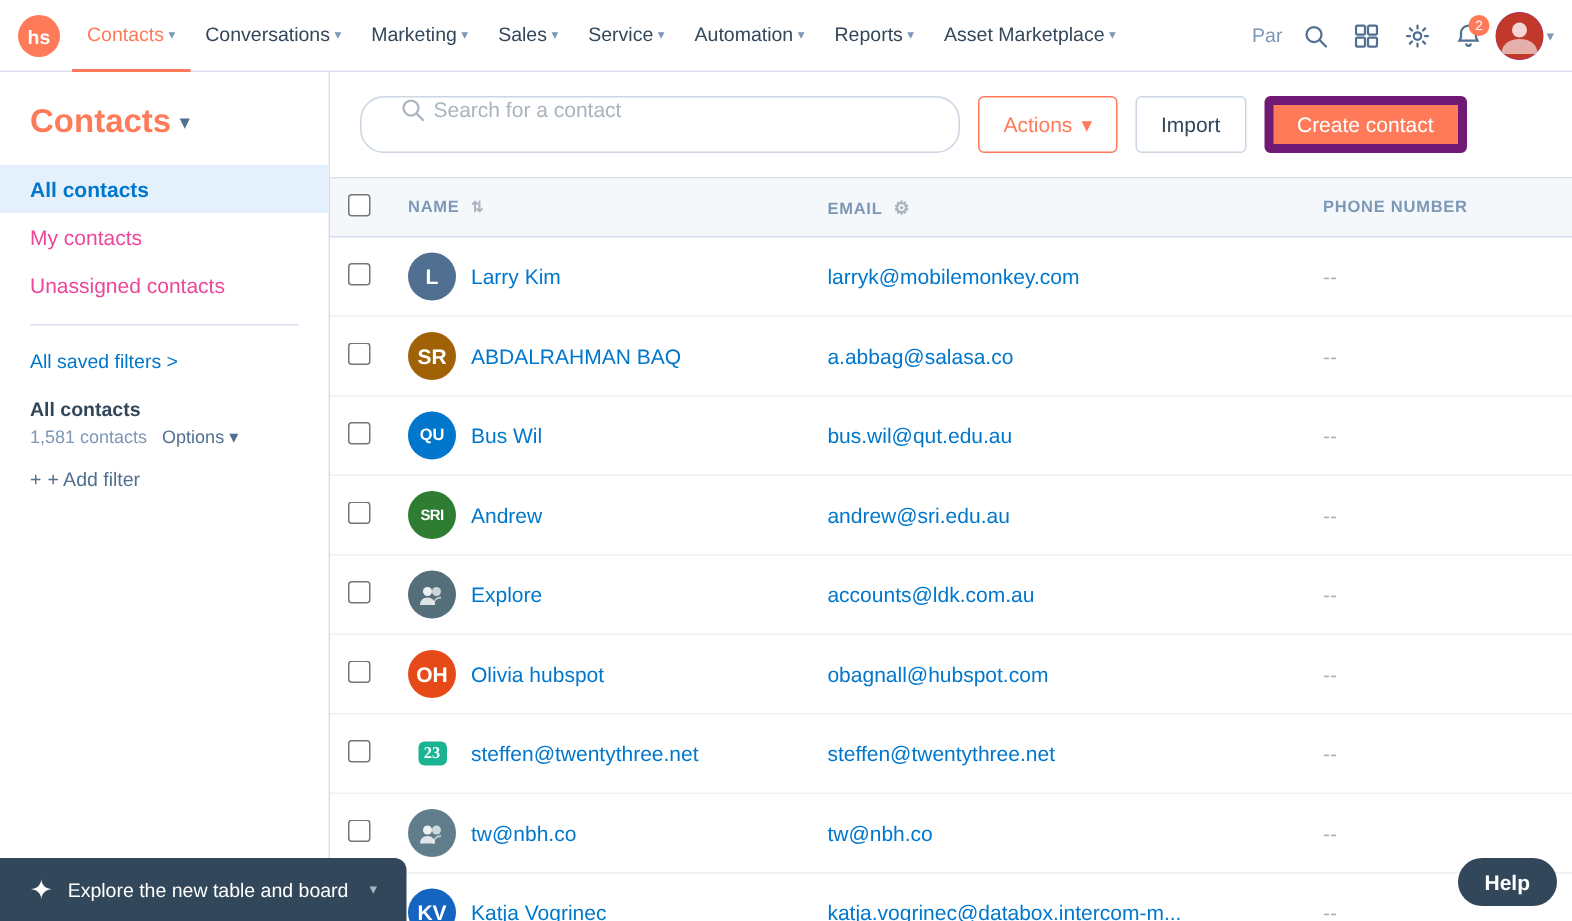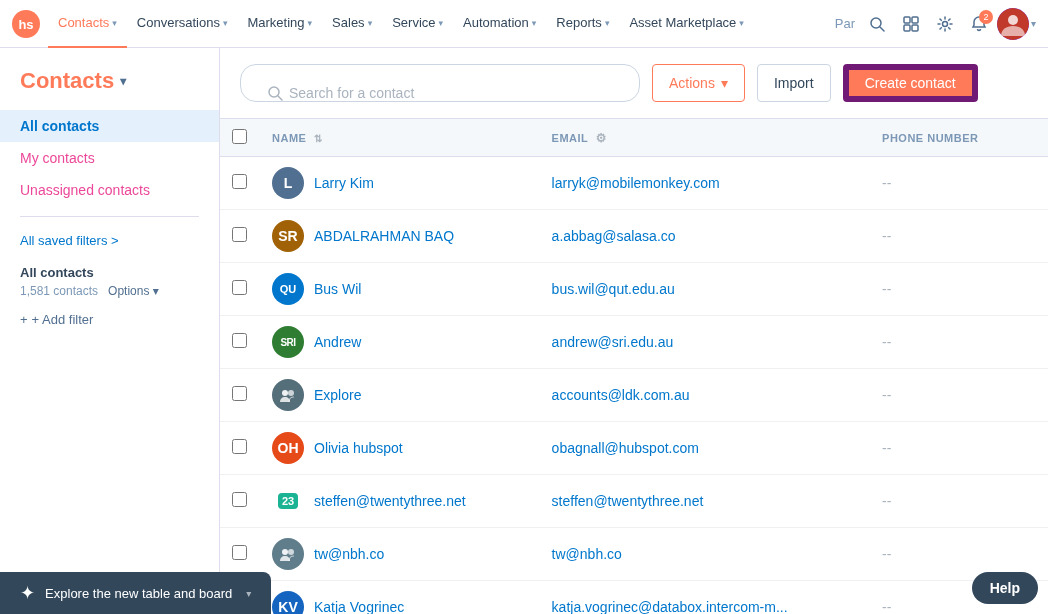--- a/index.html
+++ b/index.html
@@ -172,21 +172,21 @@
     .main-header {
       display: flex;
       align-items: center;
       padding: 16px 20px;
       gap: 12px;
       border-bottom: 1px solid #dde;
       background: #fff;
     }
     .search-bar {
       display: flex;
-      align-items: flex-end;
+      align-items: flex-start;
       border: 1px solid #cbd6e2;
       border-radius: 16px;
       padding: 0 26px;
       height: 38px;
       flex: 1;
       max-width: 400px;
       background: #fff;
     }
     .search-bar input {
       border: none;
@@ -341,20 +341,21 @@
 
     
     .badge-23 {
       background: #1ab394;
       color: #fff;
       border-radius: 4px;
       font-size: 11px;
       font-weight: 700;
       padding: 2px 4px;
       display: inline-block;
+      font-family: Liberation Serif, serif;
     }
   </style>
 </head>
 <body>
 
 <nav class="top-nav">
 
   <div class="nav-logo">
     <svg width="28" height="28" viewBox="0 0 28 28" fill="none">
       <circle cx="14" cy="14" r="14" fill="#ff7a59"></circle>

